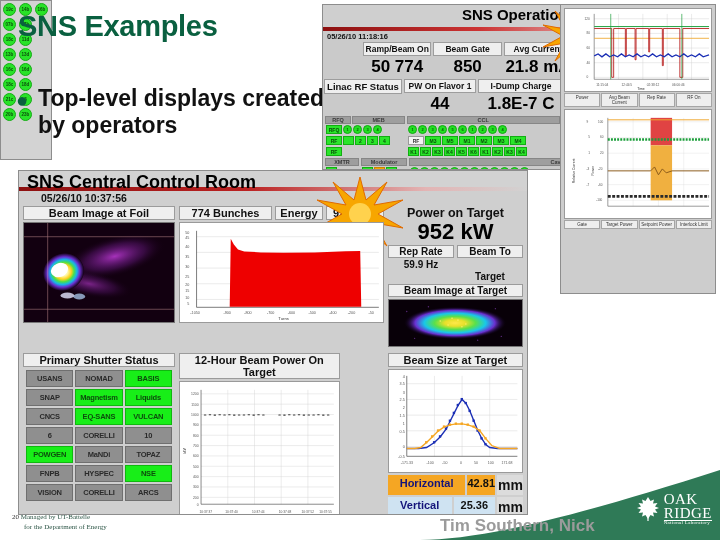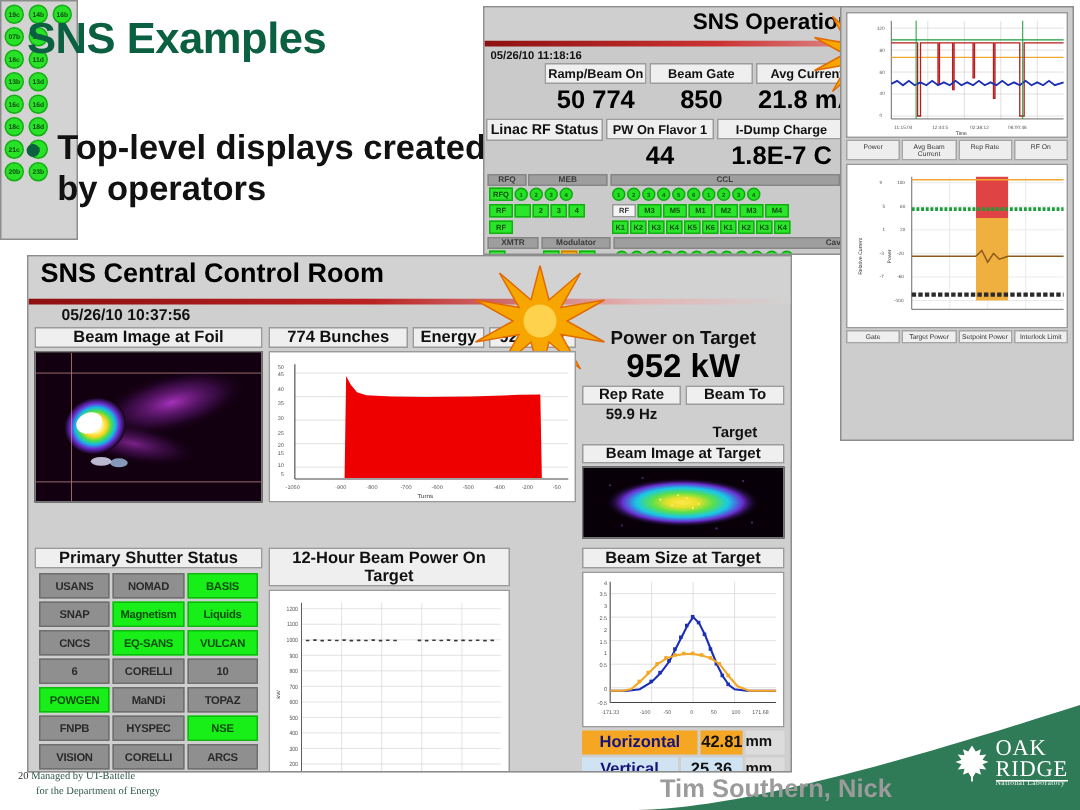--- a/index.html
+++ b/index.html
@@ -95,21 +95,21 @@
   }
   .gsq {
     width:11px; height:9px; background:#2ae52a; border:1px solid #12ae12;
     font-size:5px; color:#0b4f0b; text-align:center; line-height:9px; font-weight:bold;
   }
   .gsq.wide { width:16px; }
   .wsq { background:#f4f4f4; border:1px solid #999; color:#333; }
 
   
   #ccr { left: 18px; top: 170px; width: 510px; height: 345px; background:#cfcfcf; }
-  #ccr .hdr { height: 28px; position: relative; background:#d2d2d2; }
+  #ccr .hdr { height: 16px; position: relative; background:#d2d2d2; }
   #ccr .hdr .t {
     position:absolute; left:8px; top:1px;
     font-size: 18px; font-weight: bold; color:#000;
   }
   #ccr .redline {
     height: 4px;
     background: linear-gradient(to right,#8d1010 0%, #bb2222 45%, #e3b4b4 80%, #d2d2d2 100%);
   }
   #ccr .stamp { font-size: 10.5px; font-weight: bold; padding: 1px 0 2px 22px; color:#111; }
 
@@ -132,21 +132,21 @@
     background:#8f8f8f; border:1px solid #6f6f6f;
     font-size:7.5px; font-weight:bold; text-align:center; color:#2a2a2a;
     padding:3px 0; letter-spacing:-0.2px;
   }
   .sh-cell.on { background:#18ee18; border-color:#0fb80f; color:#0d4d0d; }
 
   
   .bs-row { display:flex; gap:2px; margin-top:2px; }
   .bs-lab { flex: 0 0 64px; font-size:11px; font-weight:bold; text-align:center; color:#14147a; padding:2px 12px; }
   .bs-val { flex:1; font-size:11px; font-weight:bold; text-align:center; color:#111; padding:2px 0; }
-  .bs-unit { flex:0 0 26px; font-size:10px; font-weight:bold; text-align:left; color:#111; padding:2px 0; background:#dcdcdc;}
+  .bs-unit { flex:0 0 26px; font-size:14px; font-weight:bold; text-align:right; color:#111; padding:2px 0; background:#dcdcdc;}
   .or { background:#f5a623; }
   .bl { background:#cfe3f2; }
 
   
   #rt { left: 560px; top: 4px; width: 156px; height: 290px; background:#cdcdcd; }
   .chartbox { background:#fff; border:1px solid #9a9a9a; position:relative; overflow:hidden; }
   .legbar { display:flex; gap:1px; }
   .legcell {
     flex:1; background:#eee; border:1px solid #a5a5a5;
     font-size:4.5px; text-align:center; padding:1px 0; color:#333;

